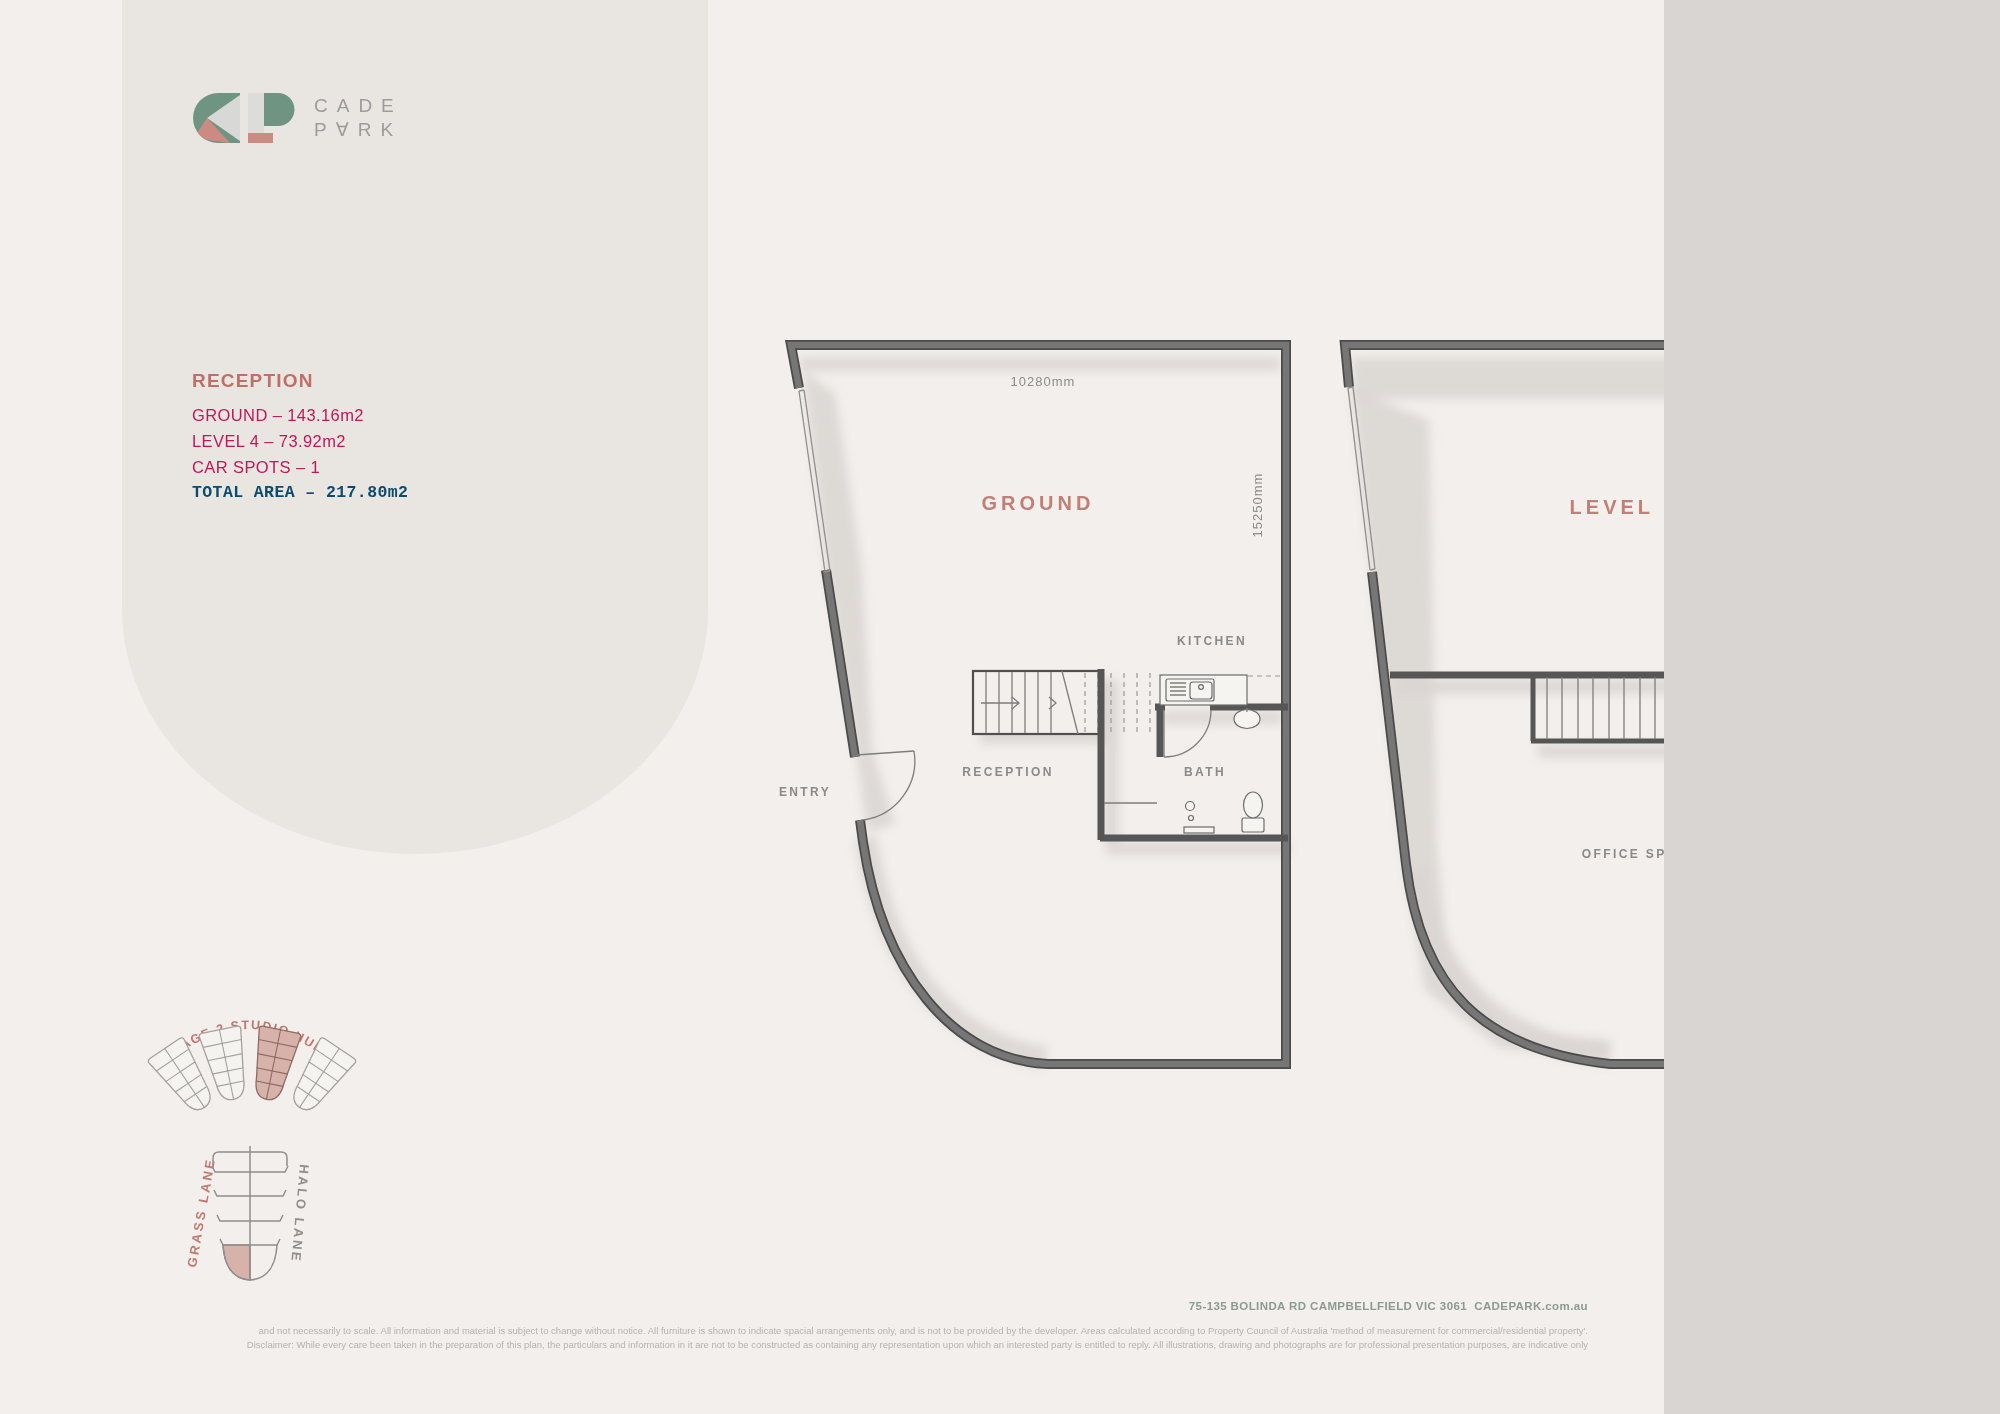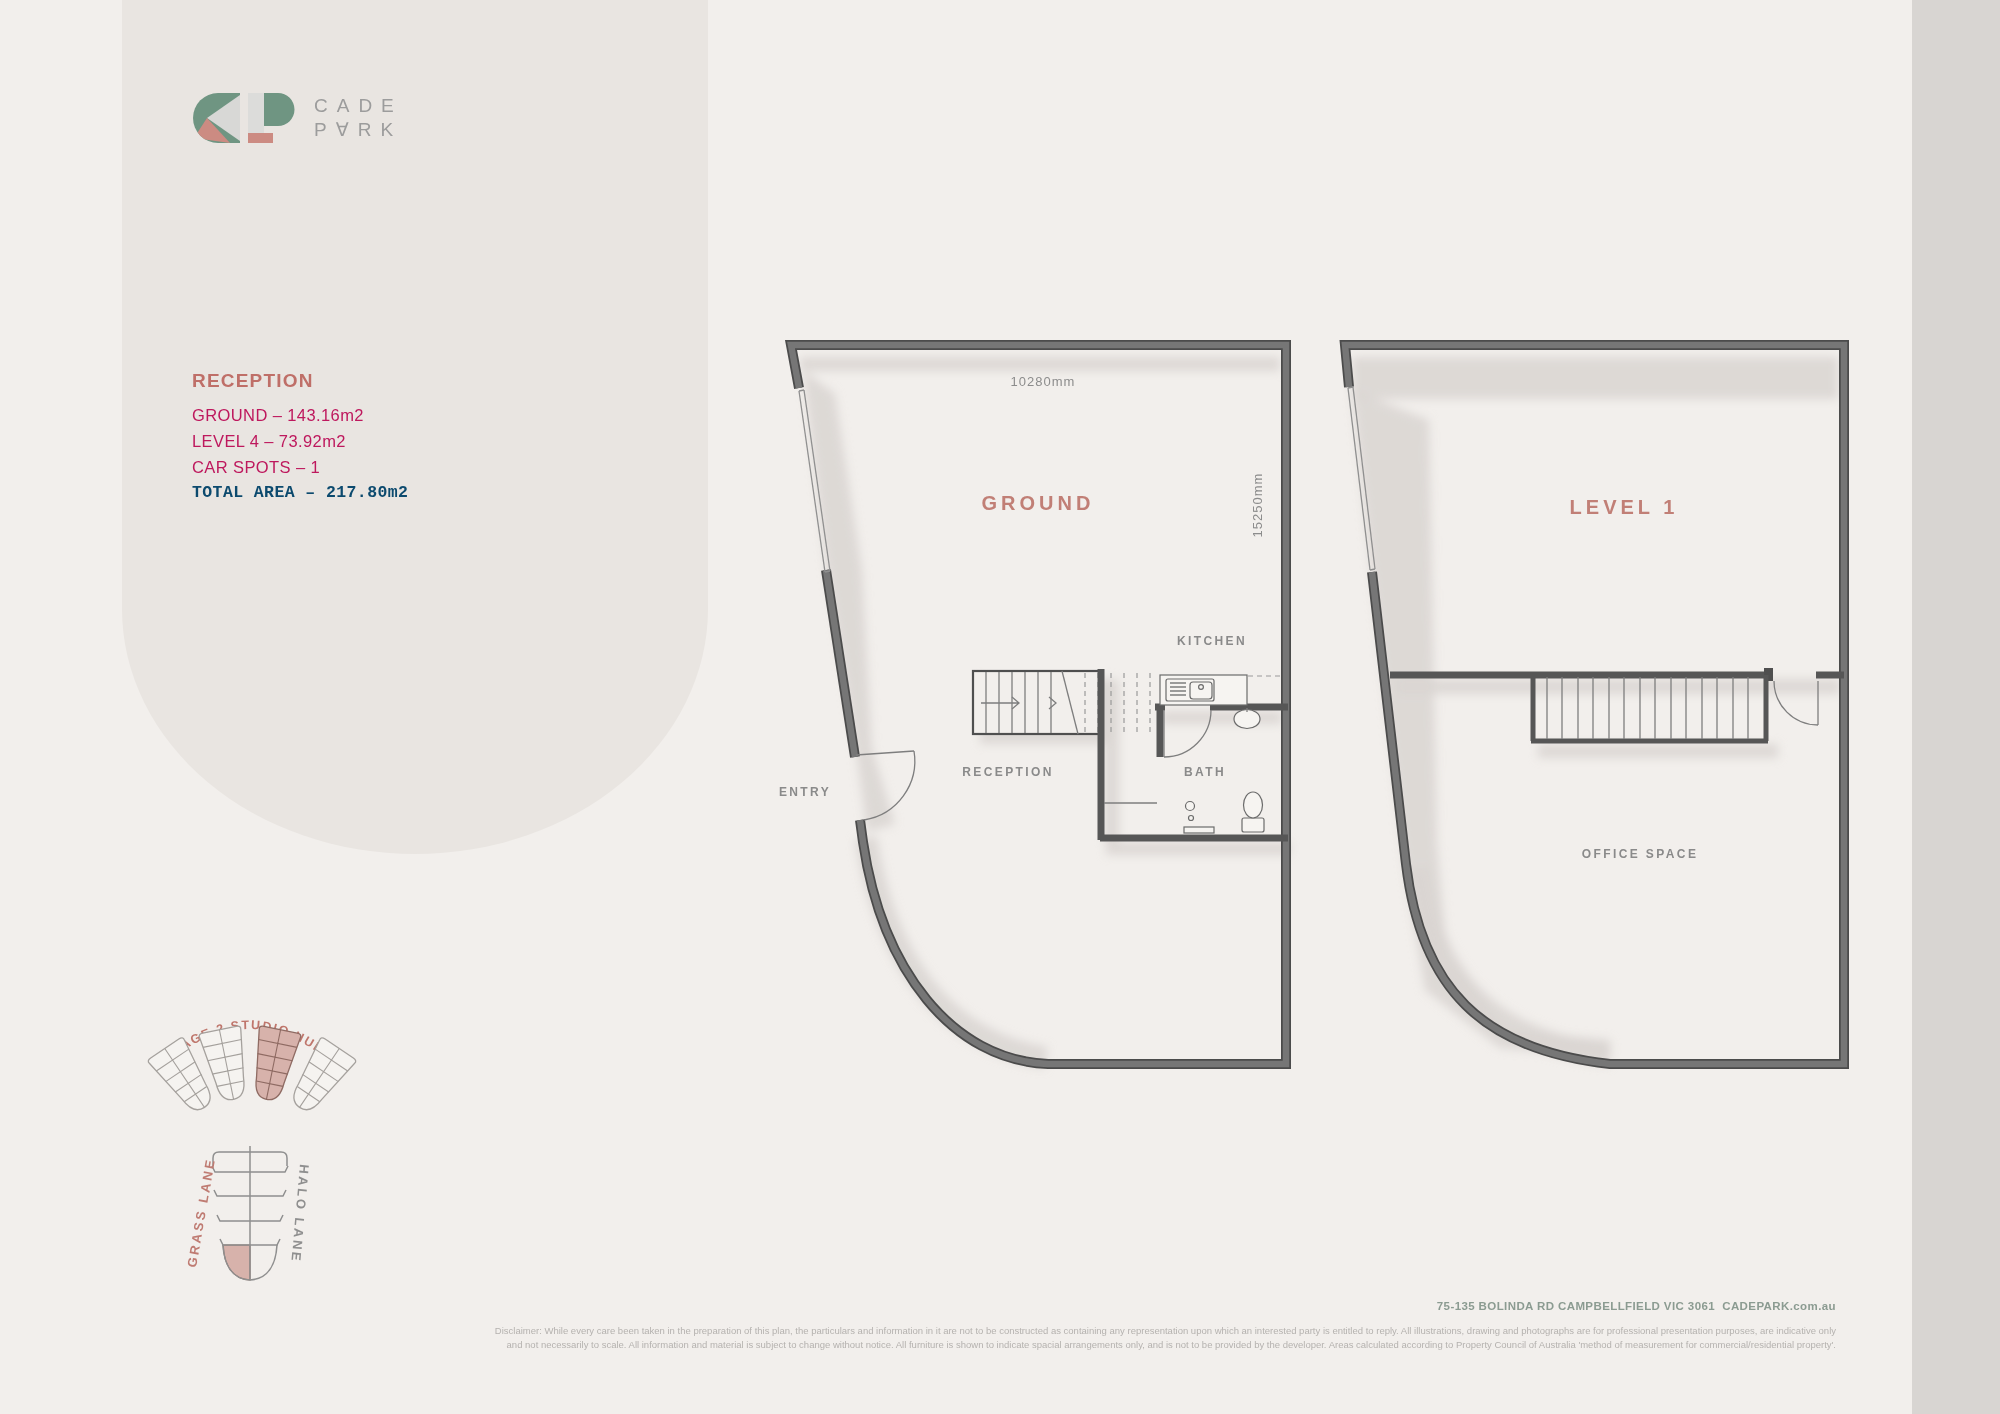--- a/index.html
+++ b/index.html
@@ -1,16 +1,16 @@
 <!DOCTYPE html>
 <html><head>
 <meta charset="utf-8">
 <style>
   html,body{margin:0;padding:0;background:#d8d5d2;}
-  .page{position:relative;width:1912px;height:1414px;background:#f2efec;overflow:hidden;
+  .page{position:relative;width:1664px;height:1414px;background:#f2efec;overflow:hidden;
         font-family:"Liberation Sans",sans-serif;}
   .capsule{position:absolute;left:122px;top:-4px;width:586px;height:858px;background:#e9e5e1;
            border-radius:0 0 293px 293px / 0 0 245px 245px;}
   
   .brand{position:absolute;left:192px;top:92px;display:flex;align-items:flex-start;}
   .brand-text{margin-left:18px;color:#9c9c9c;font-size:19px;letter-spacing:9px;
               line-height:24px;font-weight:400;margin-top:2px;}
   
   .title-block{position:absolute;left:190px;top:232px;line-height:58px;}
   .t1{margin:0;font-size:60px;font-weight:600;color:#c5847c;letter-spacing:0px;}
@@ -253,17 +253,17 @@
       <path class="hub-line" d="M220,1239 L223,1245 H277 L280,1239"></path>
       <path class="hub-line" d="M250,1146 V1279"></path>
       <path class="hub-line" d="M223,1245 C224,1263 231,1279 250,1280 C269,1279 276,1263 277,1245"></path>
       <text class="lane-left" transform="translate(196,1268) rotate(-80)">GRASS LANE</text>
       <text class="lane-right" transform="translate(300,1164) rotate(95)">HALO LANE</text>
     </g>
   </svg>
 
   <div class="address">75-135 BOLINDA RD CAMPBELLFIELD VIC 3061  CADEPARK.com.au</div>
   <div class="disclaimer">
+    <div class="disc-line">and not necessarily to scale. All information and material is subject to change without notice. All furniture is shown to indicate spacial arrangements only, and is not to be provided by the developer. Areas calculated according to Property Council of Australia 'method of measurement for commercial/residential property'.</div>
     <div class="disc-line">Disclaimer: While every care been taken in the preparation of this plan, the particulars and information in it are not to be constructed as containing any representation upon which an interested party is entitled to reply. All illustrations, drawing and photographs are for professional presentation purposes, are indicative only</div>
-    <div class="disc-line">and not necessarily to scale. All information and material is subject to change without notice. All furniture is shown to indicate spacial arrangements only, and is not to be provided by the developer. Areas calculated according to Property Council of Australia 'method of measurement for commercial/residential property'.</div>
   </div>
 
 </div>
 
 </body></html>

